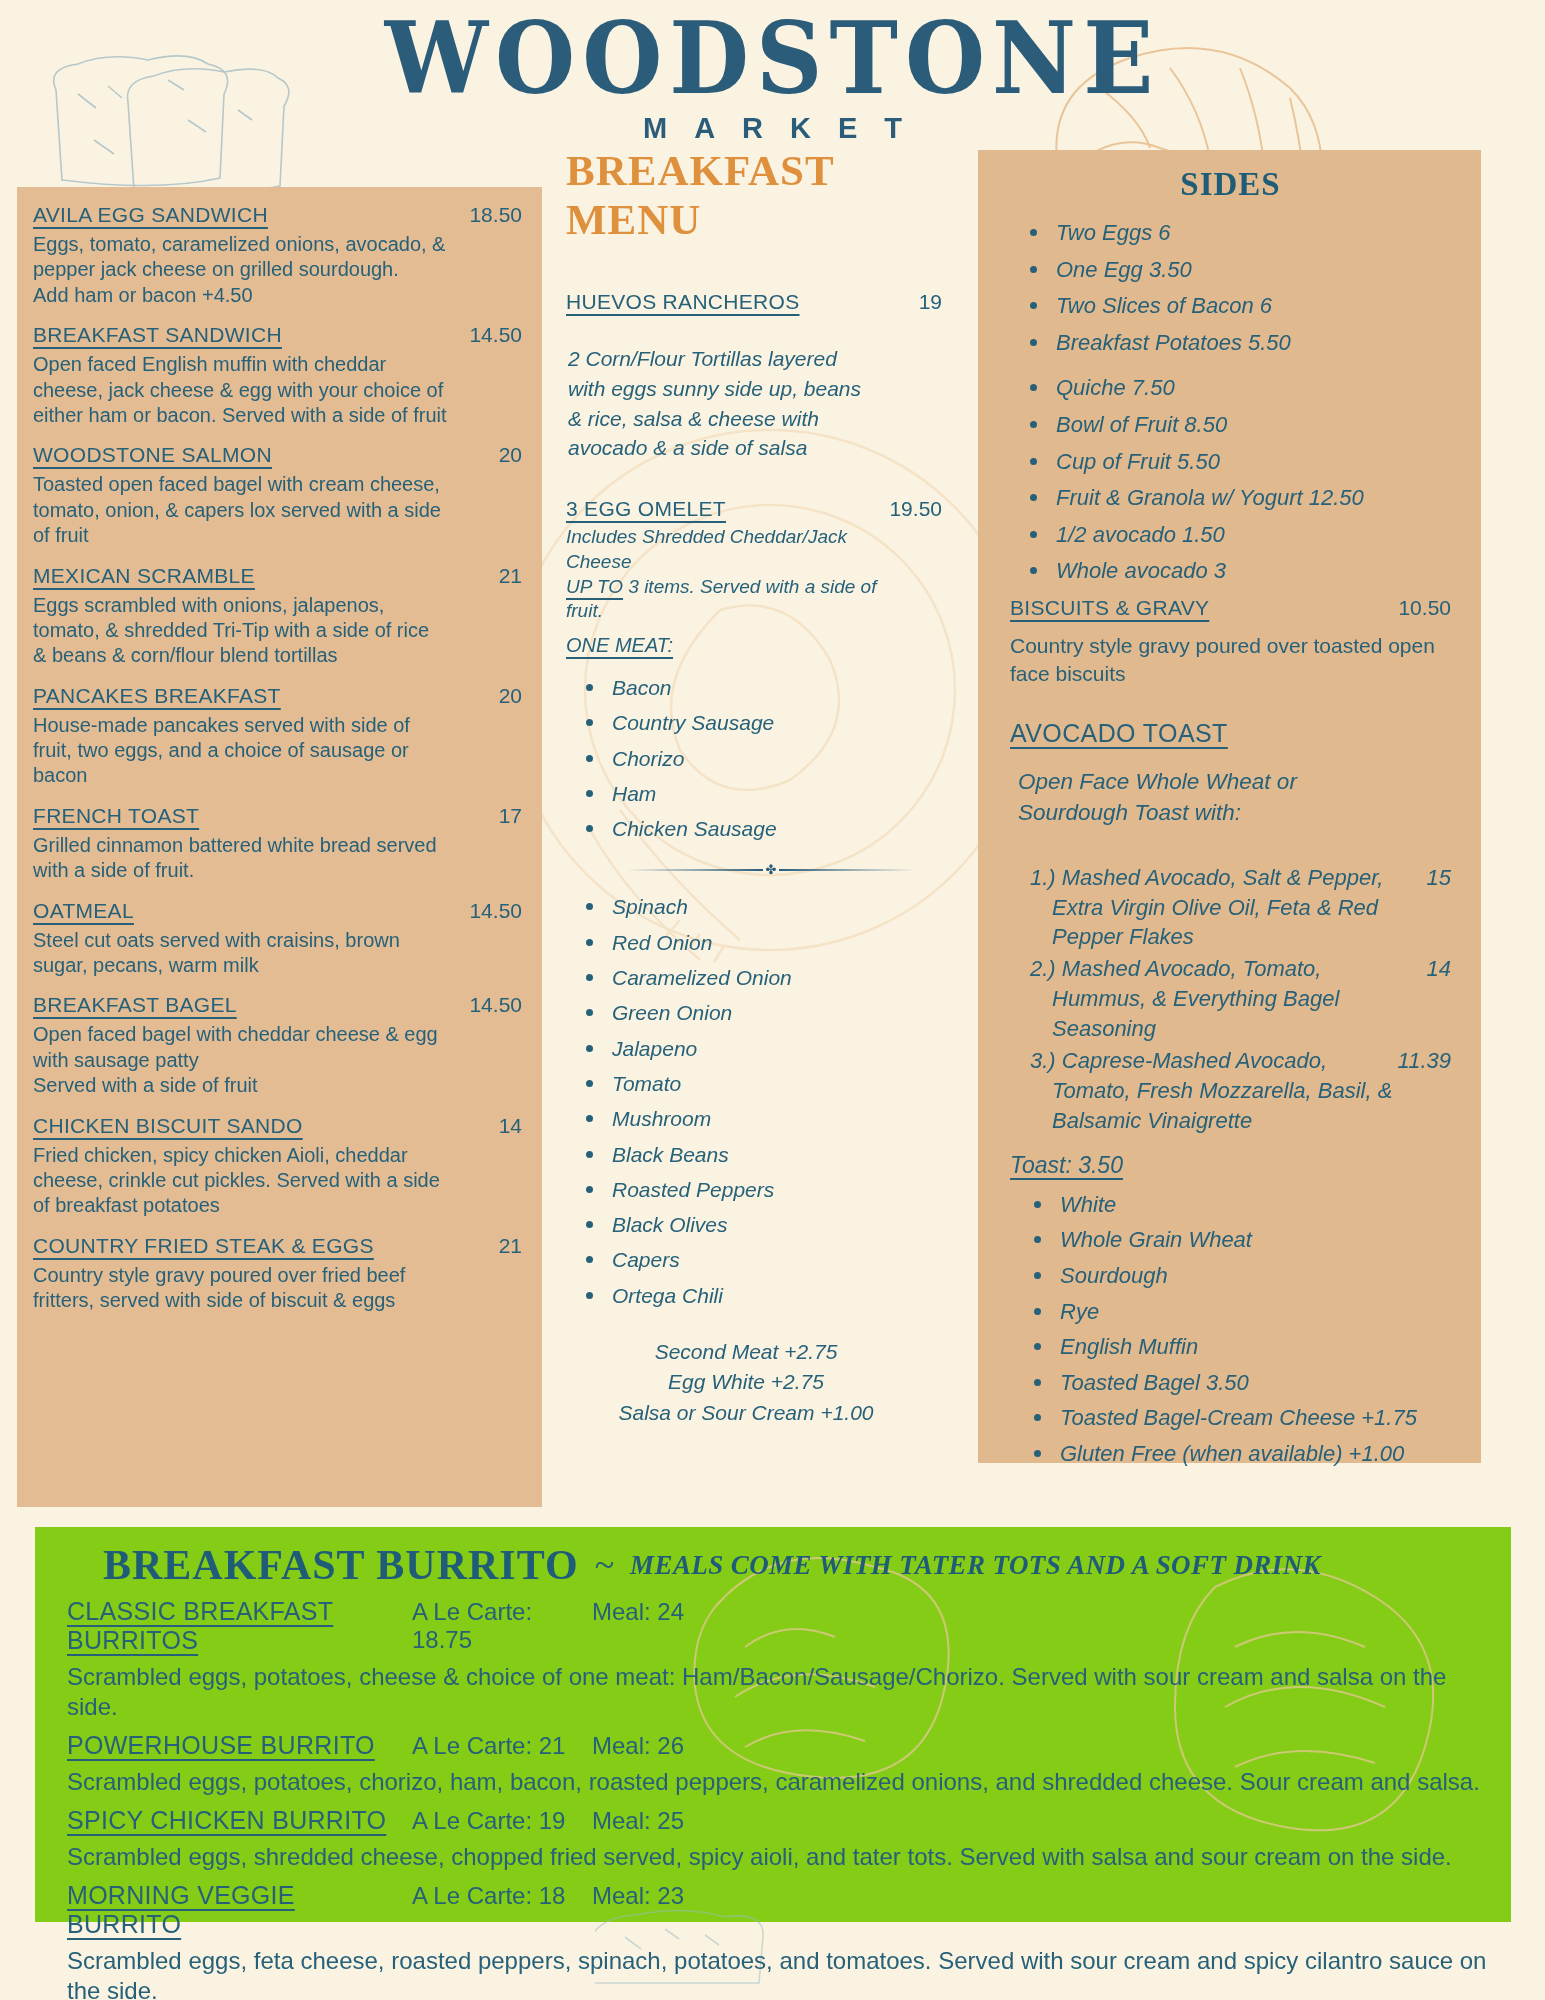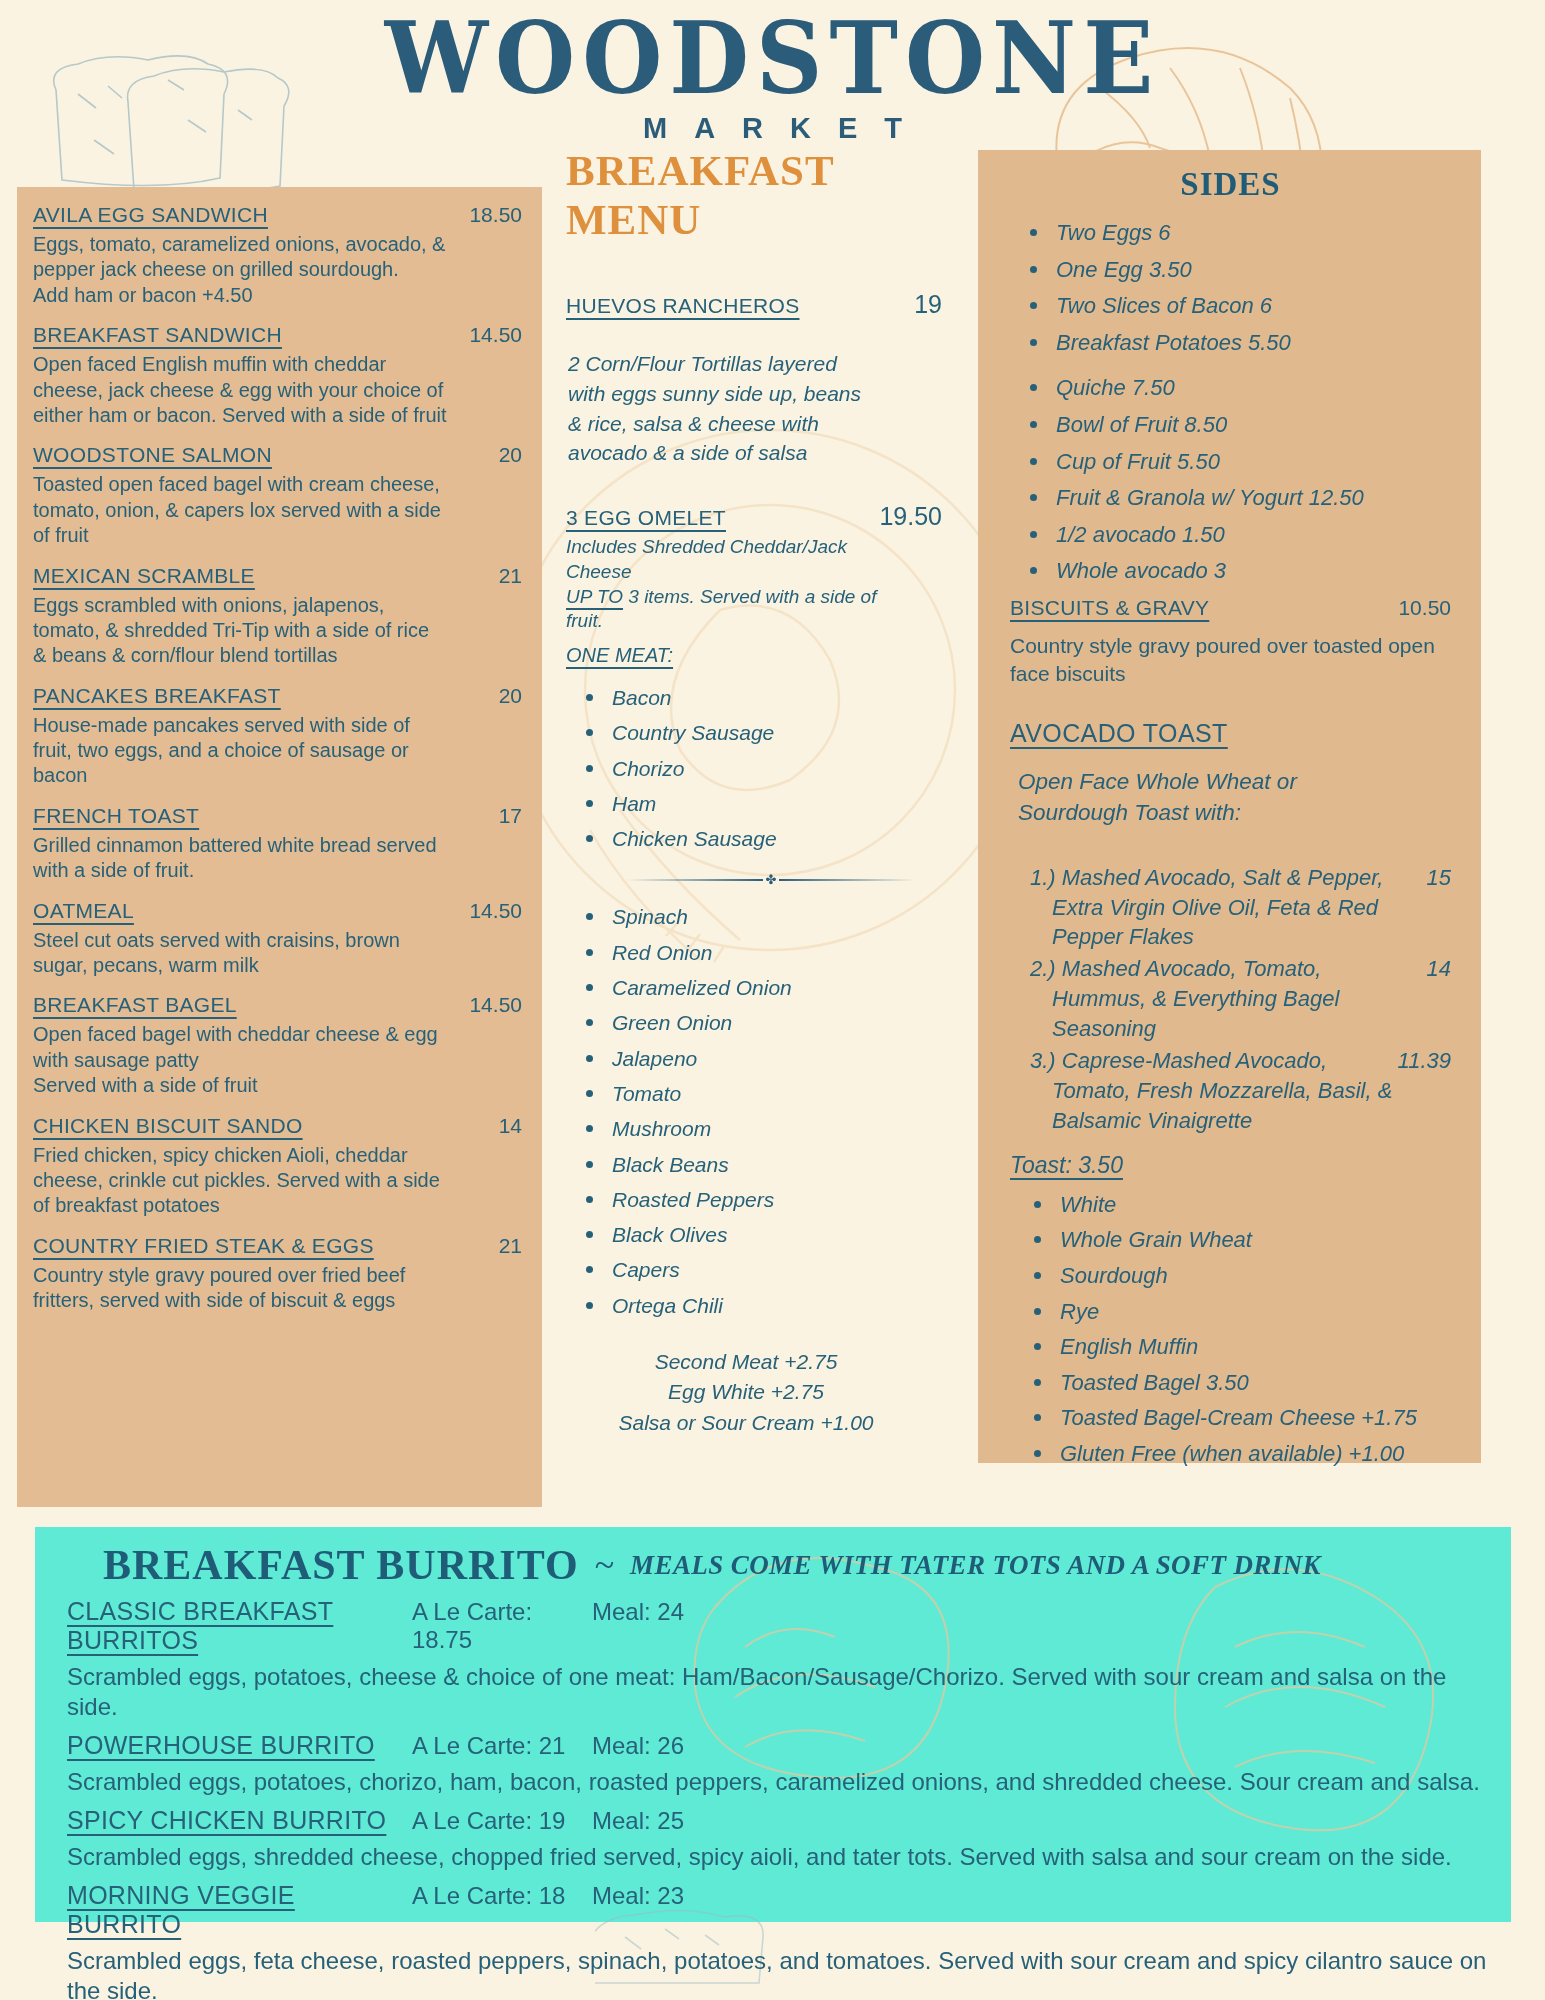--- a/index.html
+++ b/index.html
@@ -23,36 +23,36 @@
     position:absolute;left:17px;top:187px;width:525px;height:1320px;z-index:2;
     background:#e3bc93;box-sizing:border-box;padding:16px 20px 0 16px;
   }
   .right-box{
     position:absolute;left:978px;top:150px;width:503px;height:1313px;z-index:2;
     background:#e1b98f;box-sizing:border-box;padding:10px 30px 0 32px;
   }
   .center-col{position:absolute;left:566px;top:146px;width:412px;z-index:3;}
   .banner{
     position:absolute;left:35px;top:1527px;width:1476px;height:395px;z-index:2;
-    background:#5eead4;box-sizing:border-box;padding:10px 24px 0 16px;
+    background:#84cc16;box-sizing:border-box;padding:10px 24px 0 16px;
   }
   .u{text-decoration:underline;text-underline-offset:5px;text-decoration-thickness:1.5px;}
   
   .menu-item{margin-bottom:15px;}
   .title-row{display:flex;align-items:baseline;}
   .item-title{font-size:21px;letter-spacing:.3px;}
   .item-price{margin-left:auto;font-size:21px;}
   .item-desc{font-size:20px;line-height:1.27;max-width:414px;margin-top:5px;}
   
   .menu-heading{
     font-family:"Liberation Serif", serif;font-weight:bold;font-size:43px;
     color:#df903c;letter-spacing:1px;margin:0 0 46px 0;text-align:left;
   }
   .center-item-row{display:flex;align-items:baseline;font-size:22px;}
-  .center-price{margin-left:auto;margin-right:36px;font-size:25px;}
+  .center-price{margin-left:auto;margin-right:36px;font-size:21px;}
   .center-desc{font-style:italic;font-size:21px;line-height:1.42;width:310px;margin:30px 0 34px 2px;}
   .omelet-sub{font-style:italic;font-size:19px;line-height:1.3;width:340px;margin-top:4px;}
   .one-meat{margin-top:8px;font-size:20px;}
   .dot-list{list-style:none;margin:16px 0 0 0;padding:0 0 0 46px;font-style:italic;font-size:21px;}
   .dot-list li{position:relative;margin-bottom:8px;line-height:1.3;}
   .dot-list li::before{
     content:"";position:absolute;left:-26px;top:10px;width:7px;height:7px;
     border-radius:50%;background:#266179;
   }
   .divider{display:flex;align-items:center;width:290px;margin:20px auto 4px 60px;color:#2b5d7b;}

